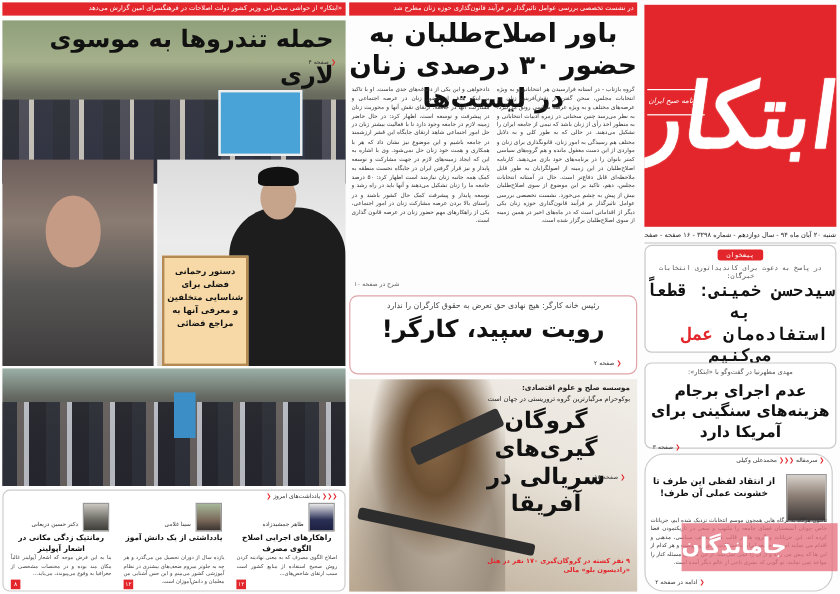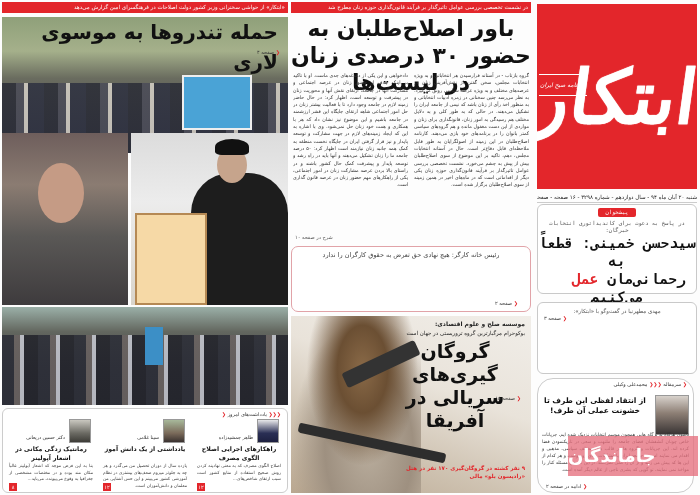--- a/index.html
+++ b/index.html
@@ -99,30 +99,31 @@
       <div class="logo">ابتکار</div>
       <div class="sub">روزنامه صبح ایران</div>
     </div>
     <div class="dateline">شنبه ۲۰ آبان ماه ۹۴ - سال دوازدهم - شماره ۳۲۹۸ - ۱۶ صفحه - صفحه ایی ۱۰۰۰ تومان</div>
 
     <div class="box lead-box">
       <span class="tag">پیشخوان</span>
       <div class="kicker-gray">در پاسخ به دعوت برای کاندیداتوری انتخابات خبرگان:</div>
       <div class="big-head">
         <span>سیدحسن خمینی: قطعاً به</span><br>
-        <span>رحمانی‌مان</span>
+        <span>استفاده‌مان</span>
         <span class="red">عمل</span>
         <span>می‌کنیم</span>
       </div>
       <div class="body-text" style="height:30px;overflow:hidden;margin-top:3px;">گروه بازتاب - دعوت‌ها از قبیل احزاب و گروه‌های سیاسی و نیز اجتماعی از نواده امام خمینی (ره) برای حضور در انتخابات مجلس خبرگان رهبری ادامه دارد. در ادامه این دعوت‌ها حزب اعتدال و توسعه نیز به طور رسمی از آیت‌الله جوان بیت امام (ره) خواسته است که در این انتخابات کاندیدا شود.</div>
       <div class="more">صفحه ۱۰</div>
     </div>
 
     <div class="box second-box">
       <div class="kicker-gray" style="margin-top:5px;">مهدی مطهرنیا در گفت‌وگو با «ابتکار»:</div>
+      <div class="big-head" style="font-size:13px;line-height:17px;margin-top:4px;">عدم اجرای برجام هزینه‌های سنگینی برای آمریکا دارد</div>
       <div class="more">صفحه ۳</div>
     </div>
   </div>
 
   <div class="editorial">
     <div class="label-row">
       <span class="arr">❮</span>
       <span>سرمقاله</span>
       <span class="arr">❮❮❮</span>
       <span>محمدعلی وکیلی</span>
@@ -138,20 +139,21 @@
     <div class="red-strip">در نشست تخصصی بررسی عوامل تاثیرگذار بر فرآیند قانون‌گذاری حوزه زنان مطرح شد</div>
     <div class="mid-headline">باور اصلاح‌طلبان به حضور ۳۰ درصدی زنان در لیست‌ها</div>
     <div class="cols2">
       <div class="c">گروه بازتاب - در آستانه فرارسیدن هر انتخاباتی و به ویژه انتخابات مجلس، سخن گفتن از نقش‌آفرینی زنان در عرصه‌های مختلف و به ویژه عرصه سیاسی رونق می‌گیرد. به نظر می‌رسد چنین سخنانی در زمره ادبیات انتخاباتی و به منظور اخذ رأی از زنان باشد که نیمی از جامعه ایران را تشکیل می‌دهند. در حالی که به طور کلی و به دلایل مختلف هم رسیدگی به امور زنان، قانونگذاری برای زنان و مواردی از این دست مغفول مانده و هم گروه‌های سیاسی کمتر بانوان را در برنامه‌های خود بازی می‌دهند. کارنامه اصلاح‌طلبان در این زمینه از اصولگرایان به طور قابل ملاحظه‌ای قابل دفاع‌تر است. حال در آستانه انتخابات مجلس، دهم، تاکید بر این موضوع از سوی اصلاح‌طلبان بیش از پیش به چشم می‌خورد. نشست تخصصی بررسی عوامل تاثیرگذار بر فرآیند قانون‌گذاری حوزه زنان یکی دیگر از اقداماتی است که در ماه‌های اخیر در همین زمینه از سوی اصلاح‌طلبان برگزار شده است.</div>
       <div class="c">دادخواهی و این یکی از دغدغه‌های جدی ماست. او با تاکید بر اینکه هدف از حضور زنان در عرصه اجتماعی و مشارکت آنها در جامعه، ارتقای نقش آنها و محوریت زنان در پیشرفت و توسعه است، اظهار کرد: در حال حاضر زمینه لازم در جامعه وجود دارد تا با فعالیت بیشتر زنان در حل امور اجتماعی شاهد ارتقای جایگاه این قشر ارزشمند در جامعه باشیم و این موضوع نیز نشان داد که هر با همکاری و همت خود زنان حل نمی‌شود. وی با اشاره به این که ایجاد زمینه‌های لازم در جهت مشارکت و توسعه پایدار و نیز قرار گرفتن ایران در جایگاه نخست منطقه به کمک همه جانبه زنان نیازمند است اظهار کرد: ۵۰ درصد جامعه ما را زنان تشکیل می‌دهند و آنها باید در راه رشد و توسعه پایدار و پیشرفت کمک حال کشور باشند و در راستای بالا بردن عرصه مشارکت زنان در امور اجتماعی، یکی از راهکارهای مهم حضور زنان در عرصه قانون گذاری است.</div>
     </div>
     <div class="mid-cont">شرح در صفحه ۱۰</div>
 
     <div class="worker-box">
       <div class="kicker">رئیس خانه کارگر: هیچ نهادی حق تعرض به حقوق کارگران را ندارد</div>
+      <div class="head">رویت سپید، کارگر!</div>
       <div class="more">صفحه ۲</div>
     </div>
 
     <div class="africa">
       <div class="figure"></div>
       <div class="gun2"></div>
       <div class="gun"></div>
       <div class="kicker1">موسسه صلح و علوم اقتصادی:</div>
       <div class="kicker2">بوکوحرام مرگبارترین گروه تروریستی در جهان است</div>
       <div class="head">گروگان گیری‌های سریالی در آفریقا</div>
@@ -169,20 +171,21 @@
       <div class="more">صفحه ۴</div>
     </div>
     <div class="photo2">
       <div class="face"></div>
     </div>
     <div class="photo3">
       <div class="robe"></div>
       <div class="face"></div>
       <div class="turban"></div>
       <div class="podium"></div>
+      <div class="podium-text">دستور رحمانی فضلی برای شناسایی متخلفین و معرفی آنها به مراجع قضائی</div>
     </div>
     <div class="photo4">
       <div class="crowd"></div>
       <div class="banner"></div>
     </div>
 
     <div class="notes">
       <div class="label">
         <span class="arr">❮❮❮</span>
         <span>یادداشت‌های امروز</span>

